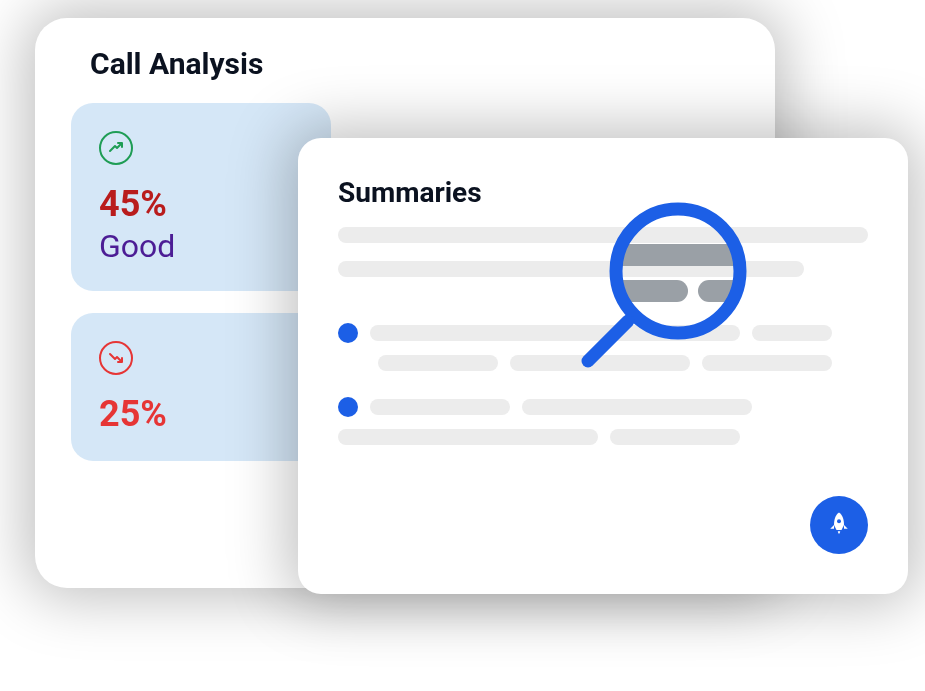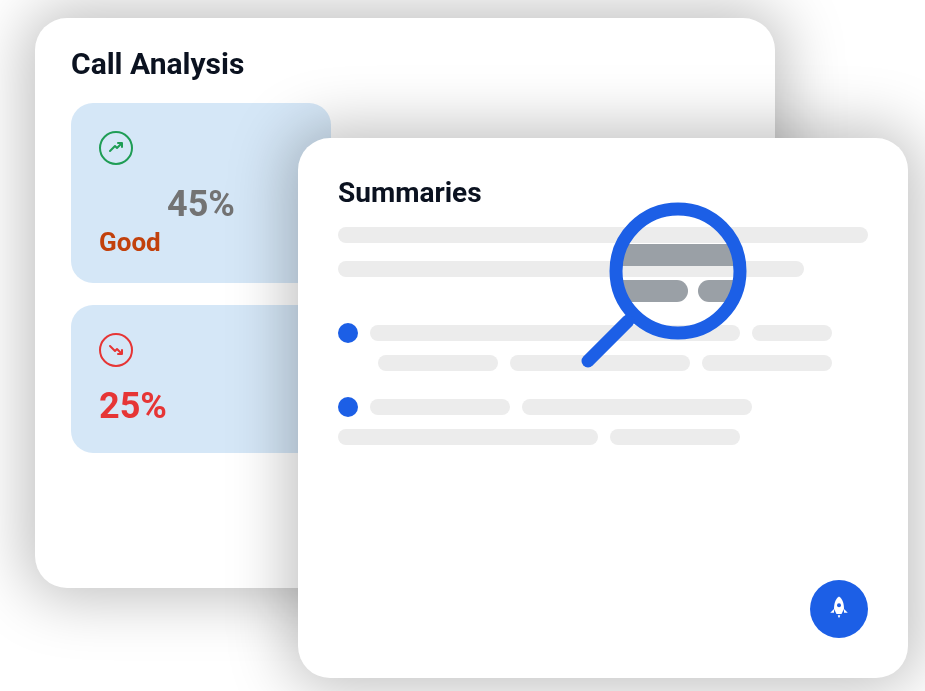--- a/index.html
+++ b/index.html
@@ -21,27 +21,29 @@
     left: 35px;
     top: 18px;
     width: 740px;
     height: 570px;
     padding: 28px 36px;
   }
   .card-front {
     left: 298px;
     top: 138px;
     width: 610px;
-    height: 540px;
+    height: 456px;
     padding: 30px 40px 32px 40px;
+    border-radius: 23px;
   }
   .section-title {
     font-size: 30px;
     font-weight: 700;
     color: #0b1220;
+    margin-left: 19px;
   }
   .stat-box {
     background: #d5e7f7;
     border-radius: 22px;
     padding: 28px 28px 26px 28px;
     margin-top: 22px;
     width: 260px;
   }
   .icon-circle {
     width: 34px;
@@ -52,26 +54,26 @@
     align-items: center;
     justify-content: center;
     margin-bottom: 18px;
   }
   .icon-circle.green { border-color: #1f9d55; color: #1f9d55; }
   .icon-circle.red { border-color: #e63535; color: #e63535; }
   .stat-value {
     font-size: 36px;
     font-weight: 700;
   }
-  .stat-value.green { color: #737373; text-align: center; }
+  .stat-value.green { color: #b91c1c; }
   .stat-value.red { color: #e63535; }
   .stat-label {
-    font-size: 26px;
-    font-weight: 700;
-    color: #c2410c;
+    font-size: 32px;
+    font-weight: 400;
+    color: #4c1d95;
     margin-top: 2px;
     white-space: nowrap;
   }
   .subsection-title {
     font-size: 28px;
     font-weight: 700;
     color: #0b1220;
     margin-top: 8px;
   }
   .skeleton-group {

